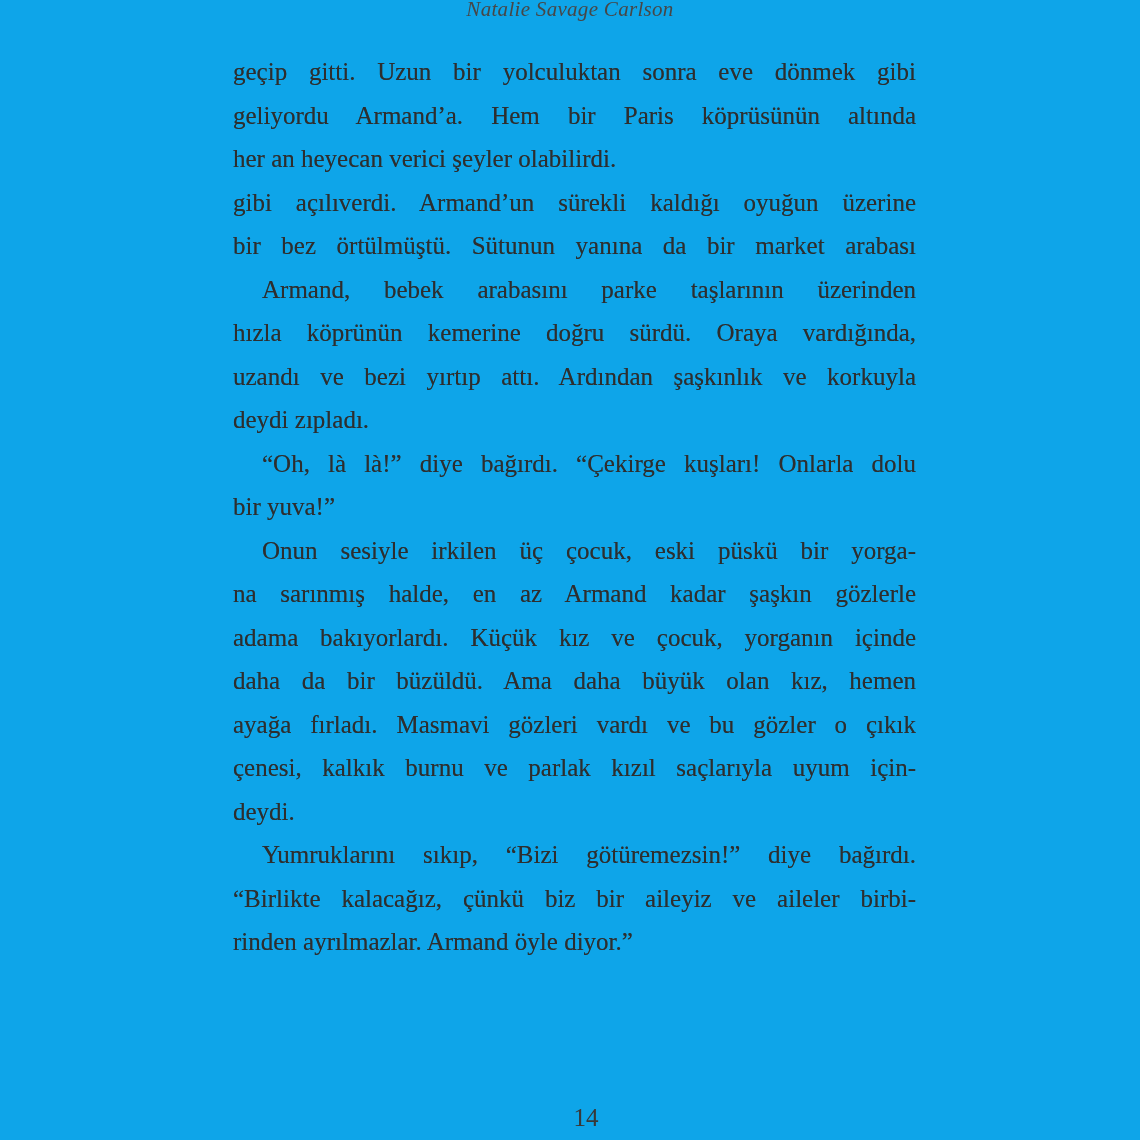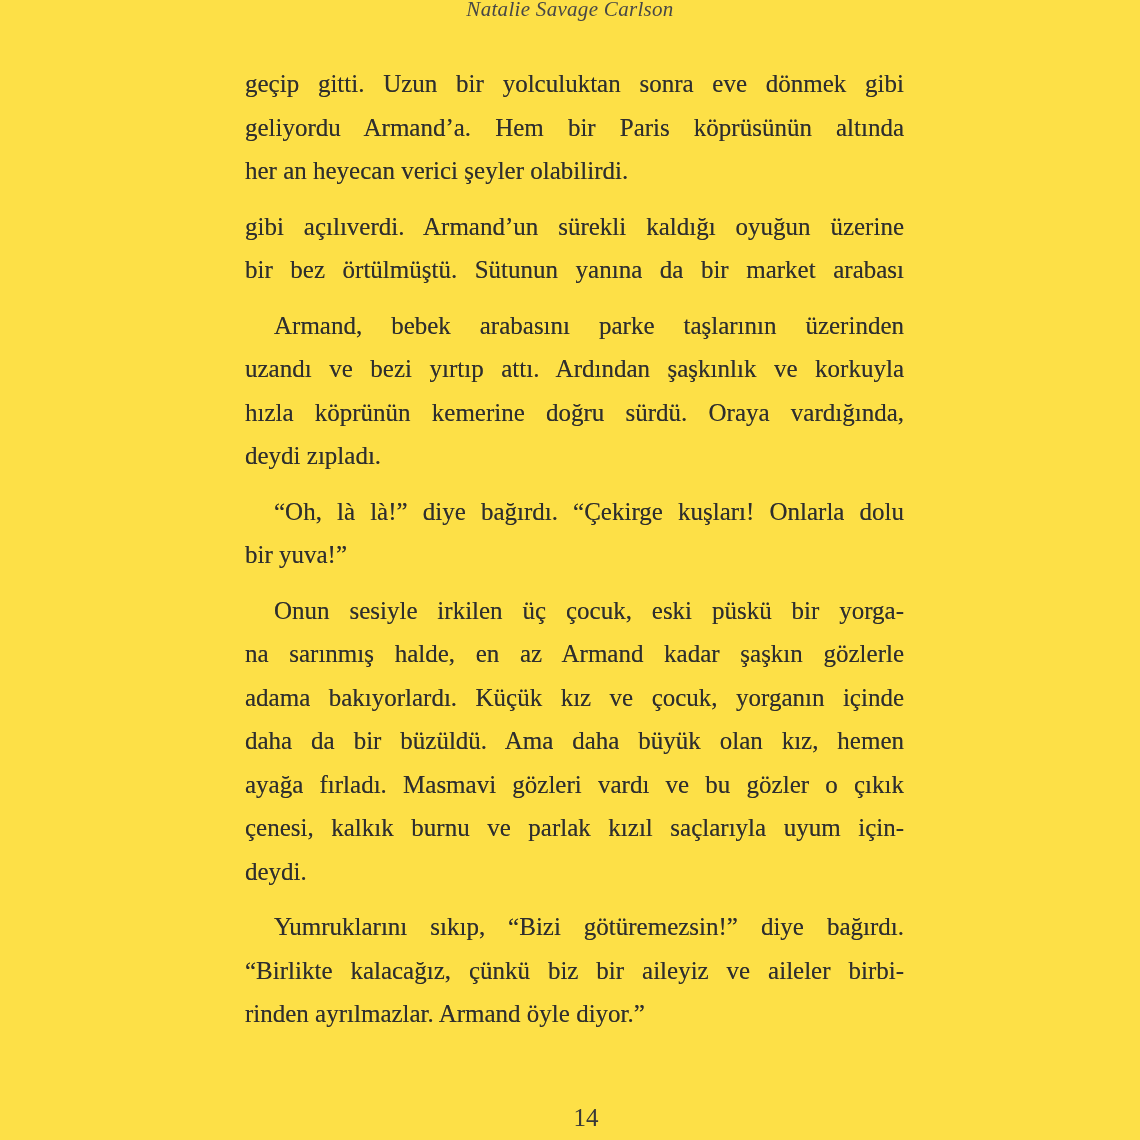--- a/index.html
+++ b/index.html
@@ -4,21 +4,21 @@
 <style>
   html, body {
     margin: 0;
     padding: 0;
     background: #ffffff;
   }
   .page {
     position: relative;
     width: 1140px;
     height: 1140px;
-    background: #fde047;
+    background: #0ea5e9;
     overflow: hidden;
     font-family: "Liberation Serif", serif;
   }
   .running-header {
     position: absolute;
     top: -4px;
     left: 0;
     width: 100%;
     text-align: center;
     font-style: italic;
@@ -31,21 +31,21 @@
     position: absolute;
     top: 50px;
     left: 233px;
     width: 683px;
     font-size: 25px;
     line-height: 43.5px;
     color: #2e2e2e;
     text-shadow: 0 0 0.5px rgba(46,46,46,0.55);
   }
   .paragraph {
-    margin: 12px;
+    margin: 0;
     padding: 0;
   }
   .line {
     text-align: justify;
     text-align-last: justify;
   }
   .line.last {
     text-align-last: left;
   }
   .line.indent {
@@ -74,22 +74,22 @@
         <div class="line">geçip gitti. Uzun bir yolculuktan sonra eve dönmek gibi</div>
         <div class="line">geliyordu Armand’a. Hem bir Paris köprüsünün altında</div>
         <div class="line last">her an heyecan verici şeyler olabilirdi.</div>
       </div>
       <div class="paragraph">
         <div class="line">gibi açılıverdi. Armand’un sürekli kaldığı oyuğun üzerine</div>
         <div class="line">bir bez örtülmüştü. Sütunun yanına da bir market arabası</div>
       </div>
       <div class="paragraph">
         <div class="line indent">Armand, bebek arabasını parke taşlarının üzerinden</div>
+        <div class="line">hızla köprünün kemerine doğru sürdü. Oraya vardığında,</div>
         <div class="line">uzandı ve bezi yırtıp attı. Ardından şaşkınlık ve korkuyla</div>
-        <div class="line">hızla köprünün kemerine doğru sürdü. Oraya vardığında,</div>
         <div class="line last">deydi zıpladı.</div>
       </div>
       <div class="paragraph">
         <div class="line indent">“Oh, là là!” diye bağırdı. “Çekirge kuşları! Onlarla dolu</div>
         <div class="line last">bir yuva!”</div>
       </div>
       <div class="paragraph">
         <div class="line indent">Onun sesiyle irkilen üç çocuk, eski püskü bir yorga-</div>
         <div class="line">na sarınmış halde, en az Armand kadar şaşkın gözlerle</div>
         <div class="line">adama bakıyorlardı. Küçük kız ve çocuk, yorganın içinde</div>

